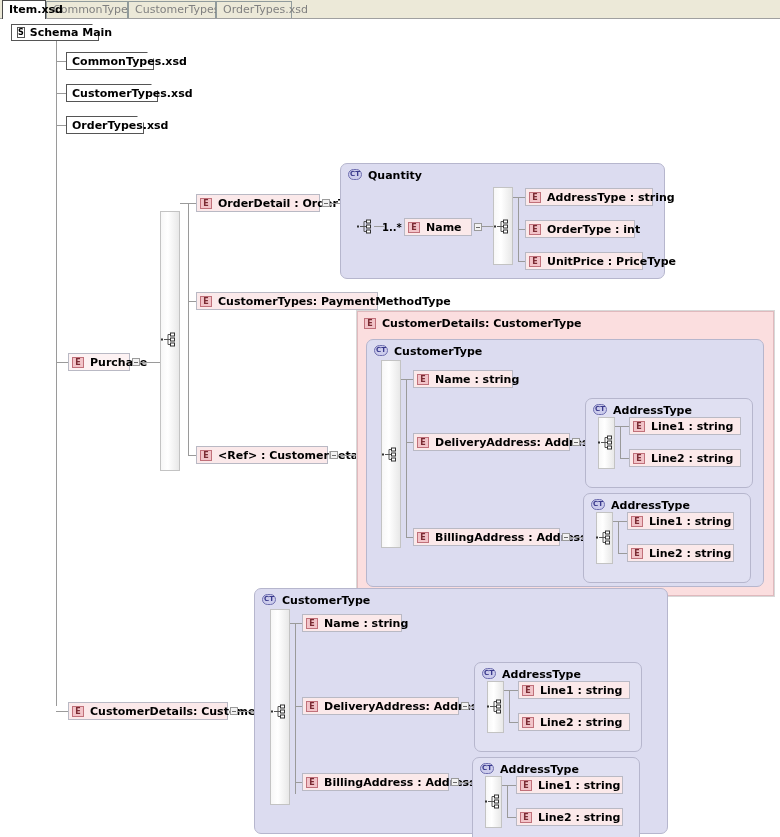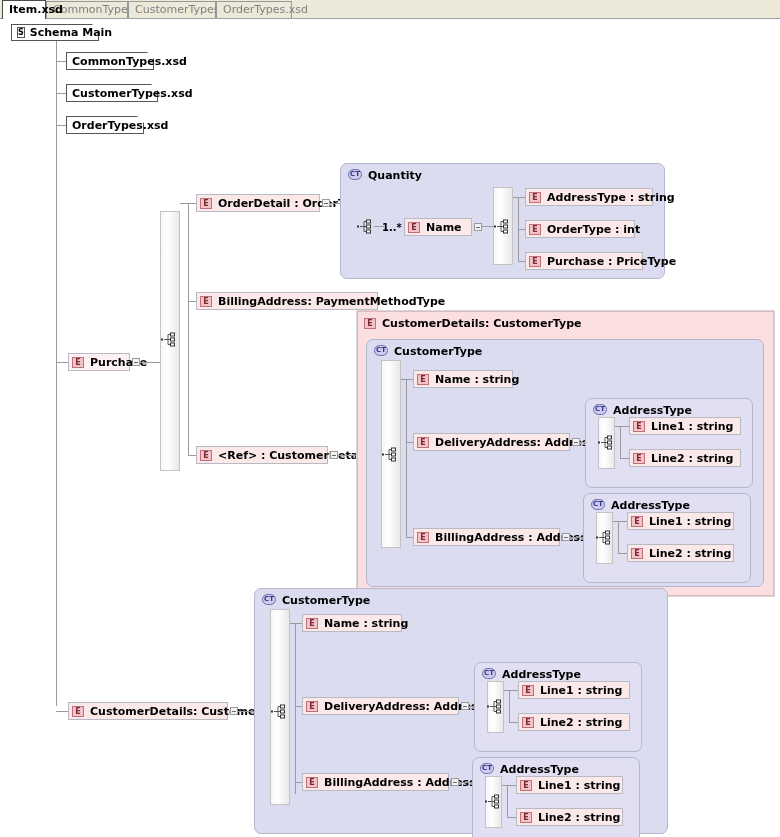--- a/index.html
+++ b/index.html
@@ -286,21 +286,21 @@
 
     <div class="elem" style="left:196px;top:175px;width:124px;height:18px;">
       <span class="ebadge">E</span>
       <span class="elabel">OrderDetail : OrderType</span>
     </div>
     <div class="toggle" style="left:322px;top:180px;"></div>
     <div class="ln lnh" style="left:330px;top:184px;width:30px;"></div>
 
     <div class="elem" style="left:196px;top:273px;width:182px;height:18px;">
       <span class="ebadge">E</span>
-      <span class="elabel">BillingAddress: PaymentMethodType</span>
+      <span class="elabel">CustomerTypes: PaymentMethodType</span>
     </div>
 
     <div class="elem" style="left:196px;top:427px;width:132px;height:18px;">
       <span class="ebadge">E</span>
       <span class="elabel">&lt;Ref&gt;   : CustomerDetails</span>
     </div>
     <div class="toggle" style="left:330px;top:432px;"></div>
     <div class="ln lnh" style="left:338px;top:436px;width:22px;"></div>
 
     <div class="ctpanel" style="left:340px;top:144px;width:325px;height:116px;">
@@ -344,21 +344,21 @@
     <div class="elem" style="left:525px;top:169px;width:128px;height:18px;">
       <span class="ebadge">E</span>
       <span class="elabel">AddressType : string</span>
     </div>
     <div class="elem" style="left:525px;top:201px;width:110px;height:18px;">
       <span class="ebadge">E</span>
       <span class="elabel">OrderType : int</span>
     </div>
     <div class="elem" style="left:525px;top:233px;width:118px;height:18px;">
       <span class="ebadge">E</span>
-      <span class="elabel">Purchase : PriceType</span>
+      <span class="elabel">UnitPrice : PriceType</span>
     </div>
 
     <div class="outerframe" style="left:356px;top:291px;width:419px;height:287px;"></div>
 
     <div class="refpanel" style="left:357px;top:292px;width:417px;height:285px;">
       <div class="refhead">
         <span class="ebadge">E</span>
         <span>CustomerDetails: CustomerType</span>
       </div>
     </div>

